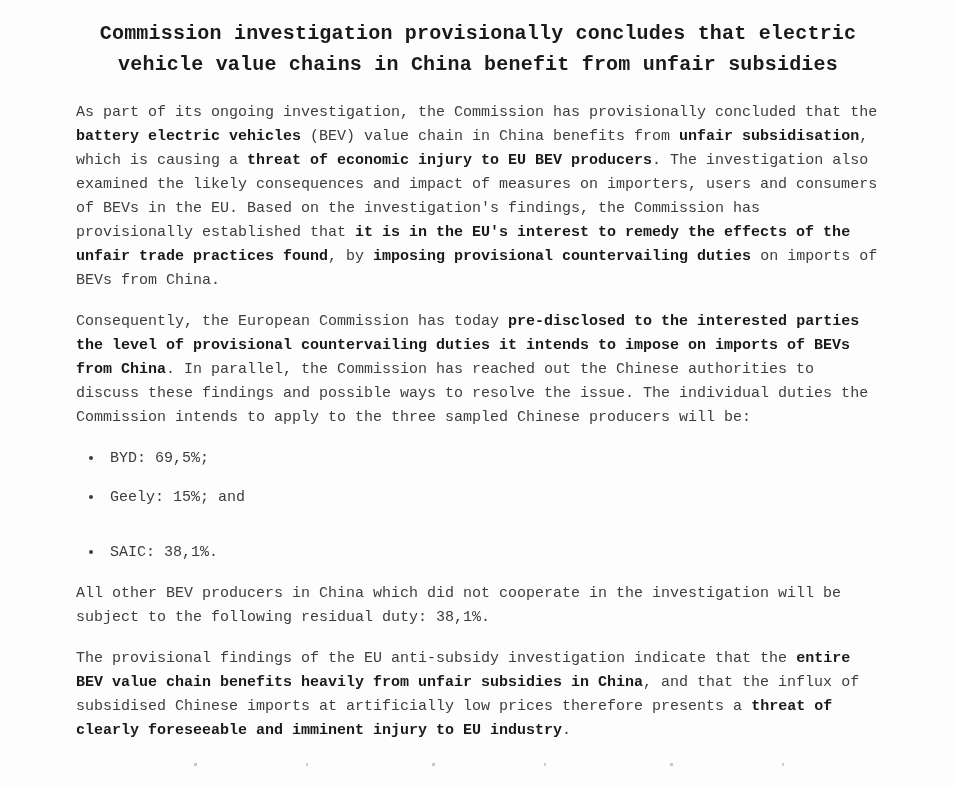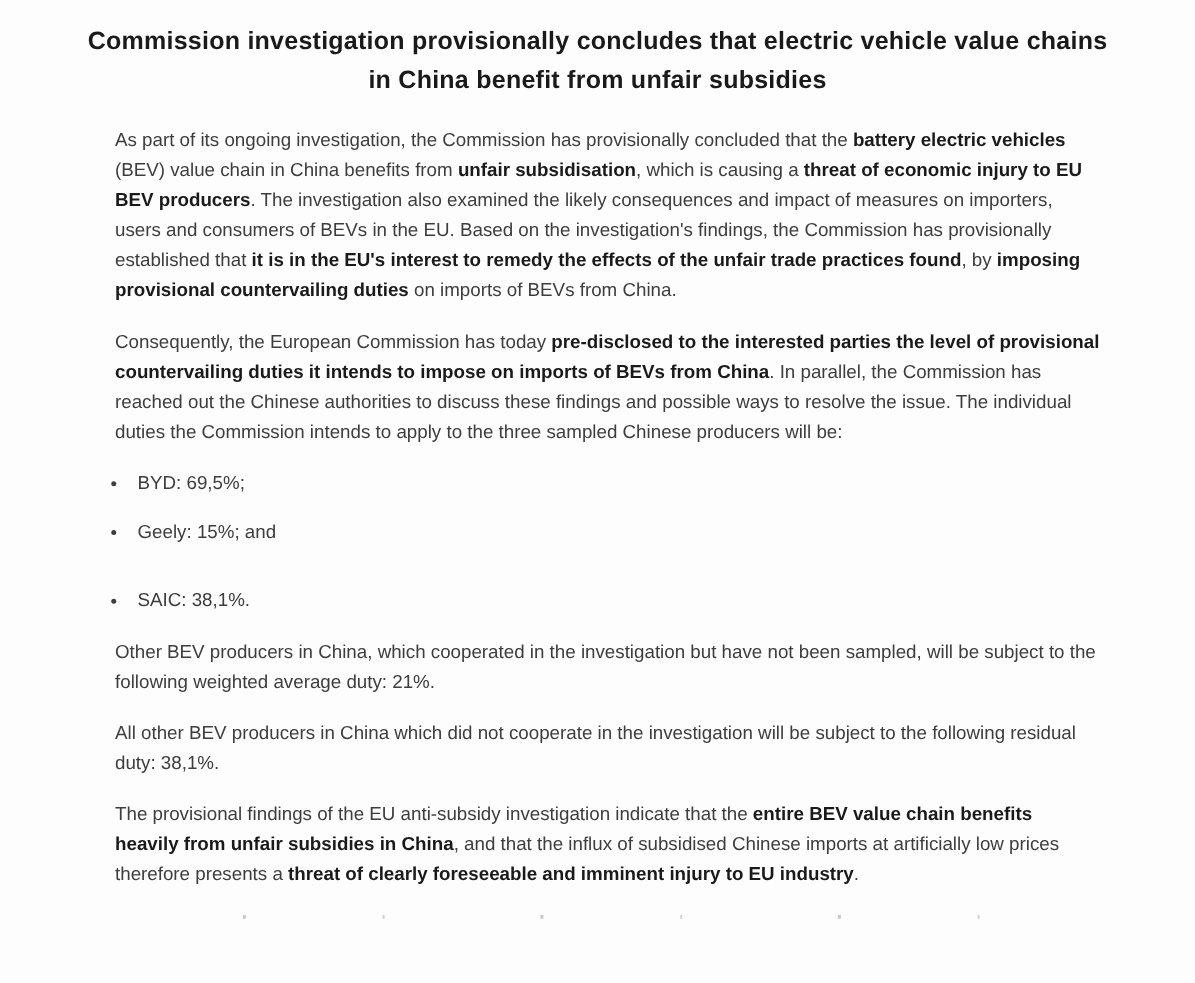--- a/index.html
+++ b/index.html
@@ -6,38 +6,38 @@
     margin: 0;
     padding: 0;
     background: #ffffff;
   }
   .page {
     position: relative;
     width: 956px;
     height: 786px;
     background: #fdfdfd;
     overflow: hidden;
-    font-family: Liberation Sans, sans-serif;
+    font-family: Liberation Mono, monospace;
     box-sizing: border-box;
   }
   .title {
     margin: 18px 60px 21px;
     font-size: 20px;
     line-height: 31px;
     font-weight: bold;
     text-align: center;
     color: #1a1a1a;
     letter-spacing: 0.2px;
   }
   .content {
     margin: 0 76px;
     width: 804px;
   }
   .para {
-    margin: 0 0 17px 16px;
+    margin: 0 0 17px 0;
     font-size: 15px;
     line-height: 24px;
     color: #3d3d3d;
     text-align: left;
   }
   .para strong {
     color: #1a1a1a;
     font-weight: bold;
   }
   ul.bullets {
@@ -82,18 +82,17 @@
   <h1 class="title">Commission investigation provisionally concludes that electric vehicle value chains in China benefit from unfair subsidies</h1>
 
   <div class="content" id="article-body">
       <p class="para"><span>As part of its ongoing investigation, the Commission has provisionally concluded that the </span><strong>battery electric vehicles</strong><span> (BEV) value chain in China benefits from </span><strong>unfair subsidisation</strong><span>, which is causing a </span><strong>threat of economic injury to EU BEV producers</strong><span>. The investigation also examined the likely consequences and impact of measures on importers, users and consumers of BEVs in the EU. Based on the investigation's findings, the Commission has provisionally established that </span><strong>it is in the EU's interest to remedy the effects of the unfair trade practices found</strong><span>, by </span><strong>imposing provisional countervailing duties</strong><span> on imports of BEVs from China.</span></p>
       <p class="para"><span>Consequently, the European Commission has today </span><strong>pre-disclosed to the interested parties the level of provisional countervailing duties it intends to impose on imports of BEVs from China</strong><span>. In parallel, the Commission has reached out the Chinese authorities to discuss these findings and possible ways to resolve the issue. The individual duties the Commission intends to apply to the three sampled Chinese producers will be:</span></p>
       <ul class="bullets">
         <li>BYD: 69,5%;</li>
         <li>Geely: 15%; and</li>
         <li>SAIC: 38,1%.</li>
       </ul>
-      <p class="para"><span>Other BEV producers in China, which cooperated in the investigation but have not been sampled, will be subject to the following weighted average duty: 21%.</span></p>
       <p class="para"><span>All other BEV producers in China which did not cooperate in the investigation will be subject to the following residual duty: 38,1%.</span></p>
       <p class="para"><span>The provisional findings of the EU anti-subsidy investigation indicate that the </span><strong>entire BEV value chain benefits heavily from unfair subsidies in China</strong><span>, and that the influx of subsidised Chinese imports at artificially low prices therefore presents a </span><strong>threat of clearly foreseeable and imminent injury to EU industry</strong><span>.</span></p>
       <div class="cutoff-line"></div>
     </div>
 </div>
 
 </body></html>

